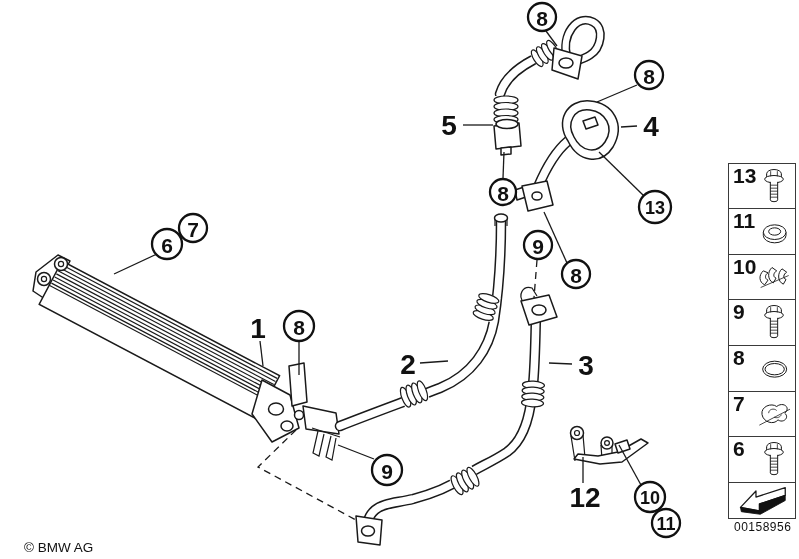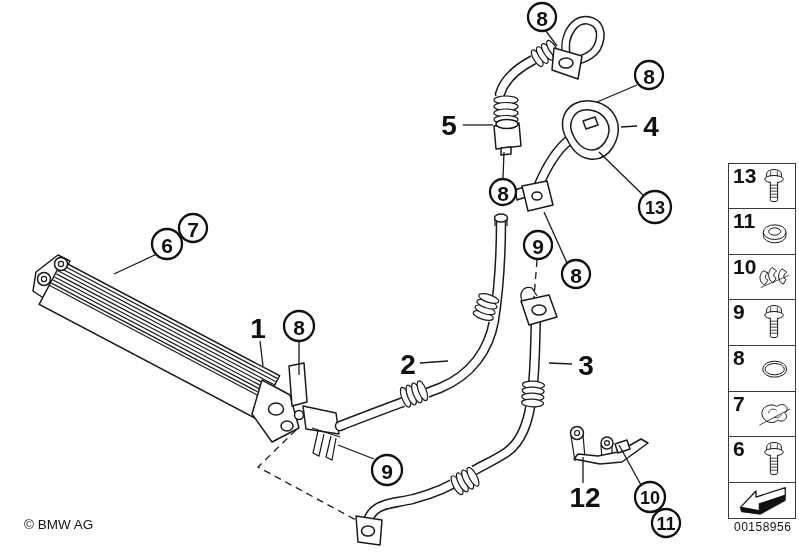--- a/index.html
+++ b/index.html
@@ -20,21 +20,21 @@
   .callout-circle{fill:#fff;stroke:#111;stroke-width:2.3;}
   .callout-num{font-family:"Liberation Sans",sans-serif;font-weight:bold;text-anchor:middle;fill:#111;}
   .part-label{font-family:"Liberation Sans",sans-serif;font-weight:bold;font-size:28px;text-anchor:middle;fill:#111;}
   #legend{position:absolute;left:728px;top:164px;width:68px;}
   .legend-box{position:relative;box-sizing:border-box;width:68px;height:47px;background:#fff;
               border:1.4px solid #3a3a3a;margin-top:-1.4px;}
   .legend-box-arrow{height:37px;}
   .legend-num{position:absolute;left:4px;top:0px;font-weight:bold;font-size:21px;line-height:24px;}
   .legend-icon{position:absolute;right:1px;top:2px;width:40px;height:41px;}
   .legend-icon-arrow{position:absolute;left:3px;top:2px;width:60px;height:31px;}
-  #copyright{position:absolute;left:24px;top:517px;font-size:13.5px;}
+  #copyright{position:absolute;left:24px;top:540px;font-size:13.5px;}
   #docnum{position:absolute;left:734px;top:520px;font-size:12px;letter-spacing:.5px;}
 </style>
 </head>
 <body>
 
 <div id="stage">
 
   <svg id="diagram-svg" width="799" height="559" viewBox="0 0 799 559">
     <defs>
       <symbol id="hex-bolt-icon" viewBox="0 0 60 60">

